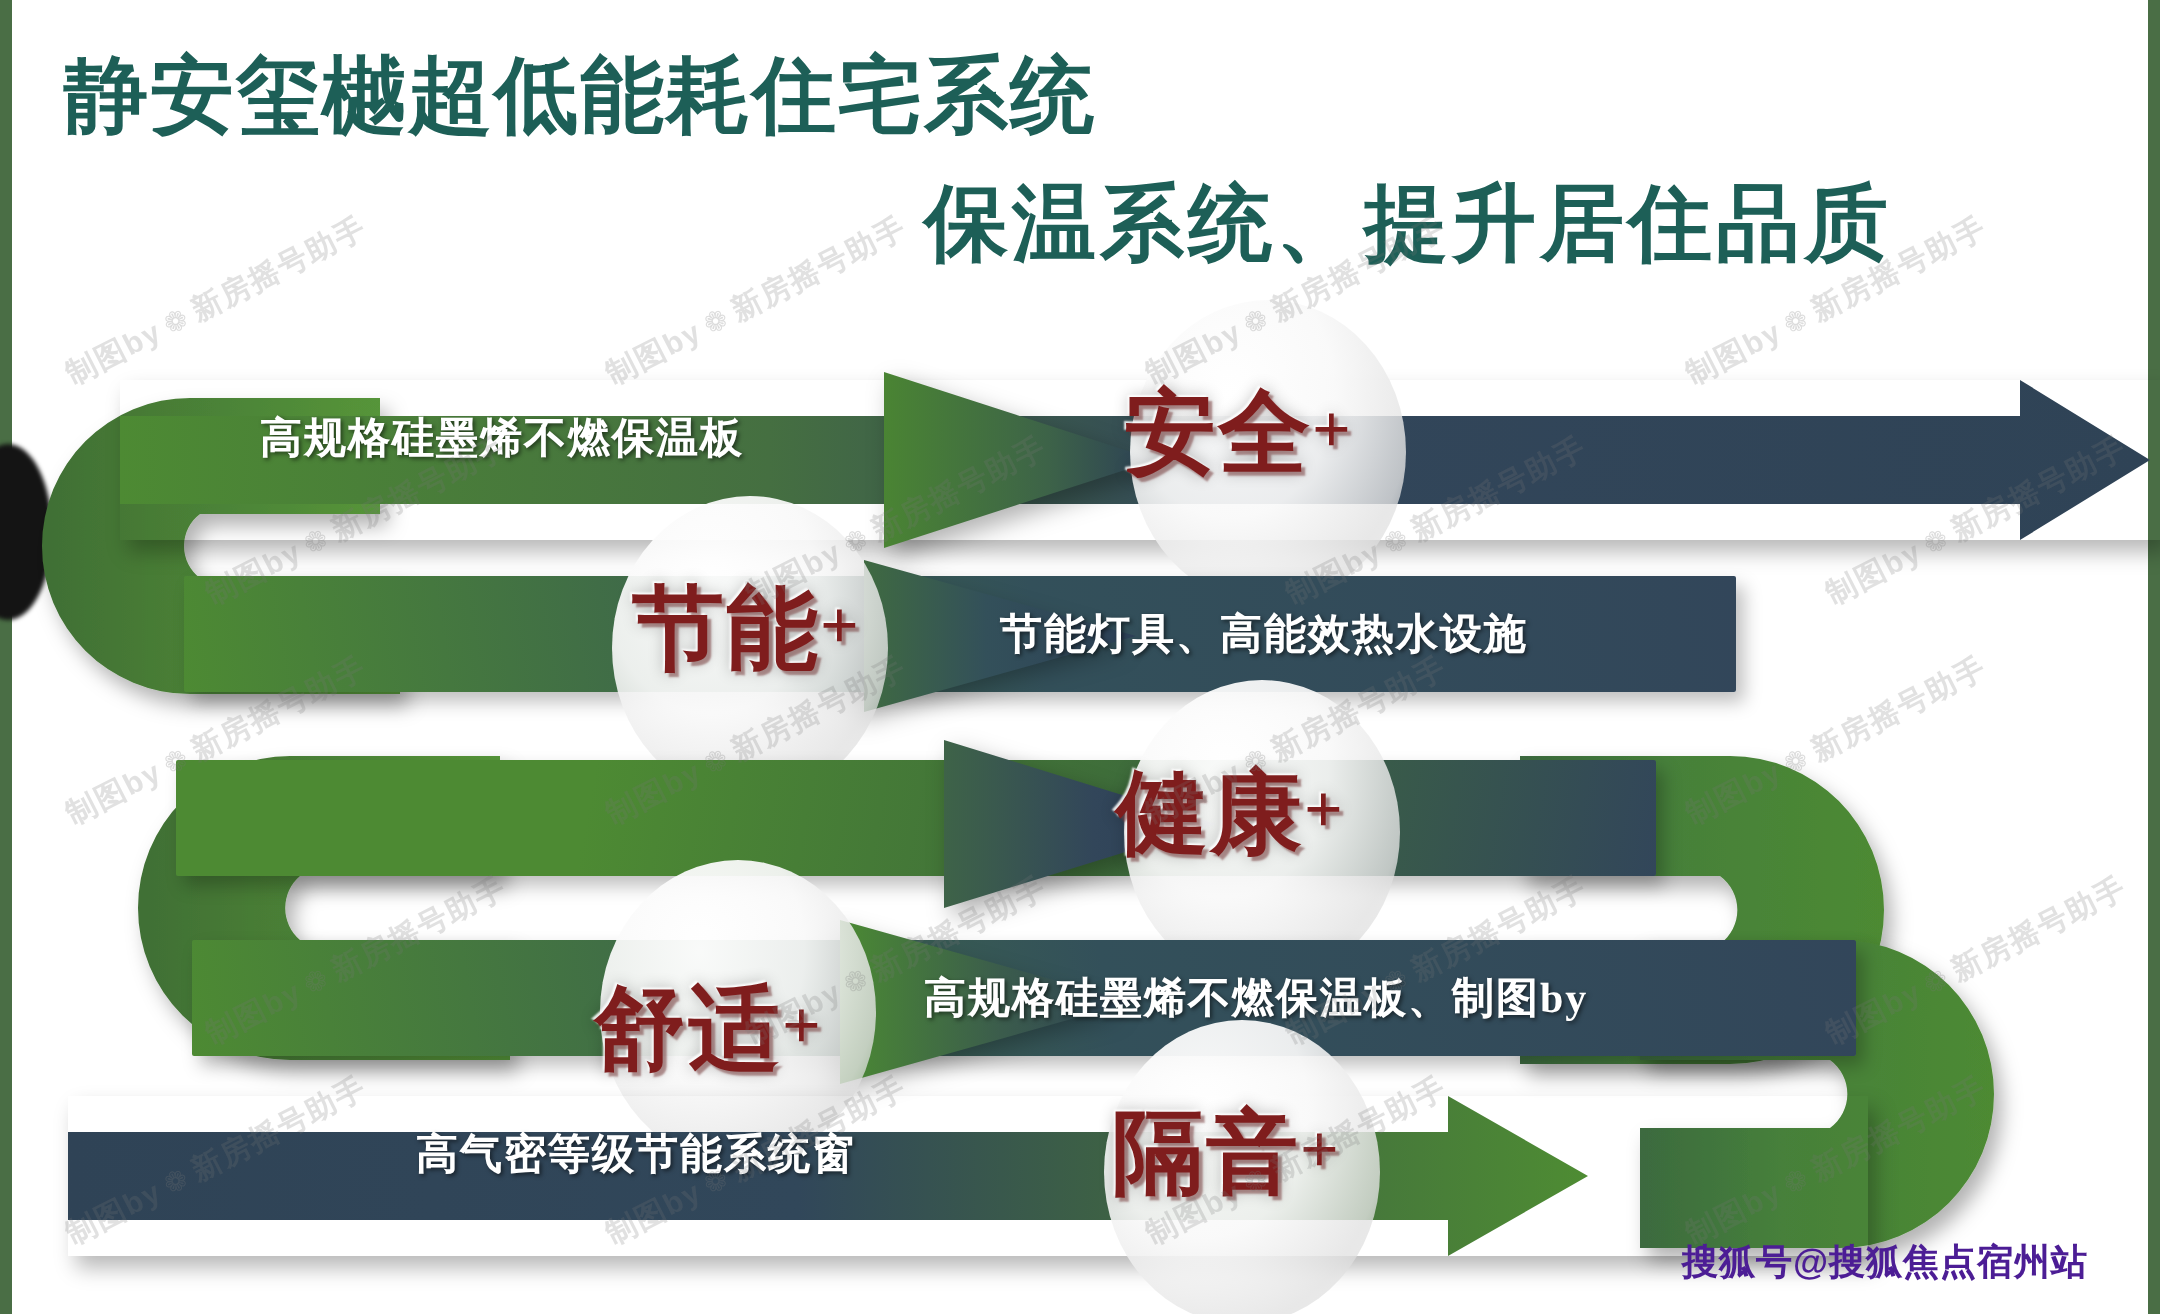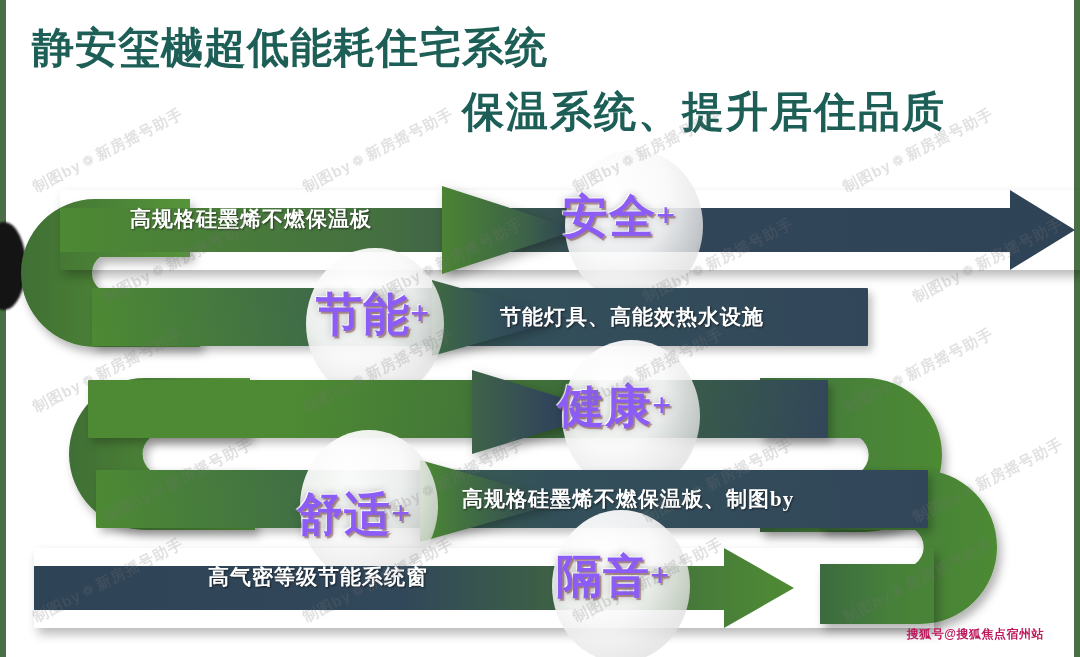--- a/index.html
+++ b/index.html
@@ -69,21 +69,21 @@
     background:radial-gradient(ellipse at 36% 30%,
         rgba(255,255,255,.97) 0%,
         rgba(249,249,249,.93) 42%,
         rgba(226,226,226,.80) 74%,
         rgba(206,206,206,.42) 93%,
         rgba(255,255,255,0) 100%);
     pointer-events:none;
   }
   .keyword{
     position:absolute;white-space:nowrap;
-    font-size:46px;font-weight:bold;color:#8b5cf6;
+    font-size:46px;font-weight:bold;color:#7f1d1d;
     letter-spacing:1px;
     text-shadow:
       2px 2px 1px rgba(120,60,60,.55),
       -1px -1px 1px rgba(255,255,255,.9),
       0 0 8px rgba(0,0,0,.30);
     pointer-events:none;
   }
   .keyword .plus{font-size:34px;vertical-align:6px;}
 
   
@@ -97,21 +97,21 @@
   }
   .wm .paw{
     display:inline-block;margin:0 3px;
     color:rgba(120,120,120,.26);font-size:14px;
   }
 
   
   .credit{
     position:absolute;right:36px;bottom:14px;
     font-family:"Liberation Sans","DejaVu Sans",sans-serif;
-    font-size:12px;font-weight:bold;color:#be185d;
+    font-size:18px;font-weight:bold;color:#4c1d95;
     letter-spacing:.5px;white-space:nowrap;
   }
 </style>
 </head>
 <body>
 
 <div id="stage">
 
   <div class="edge-strip left"></div>
   <div class="edge-strip right"></div>

